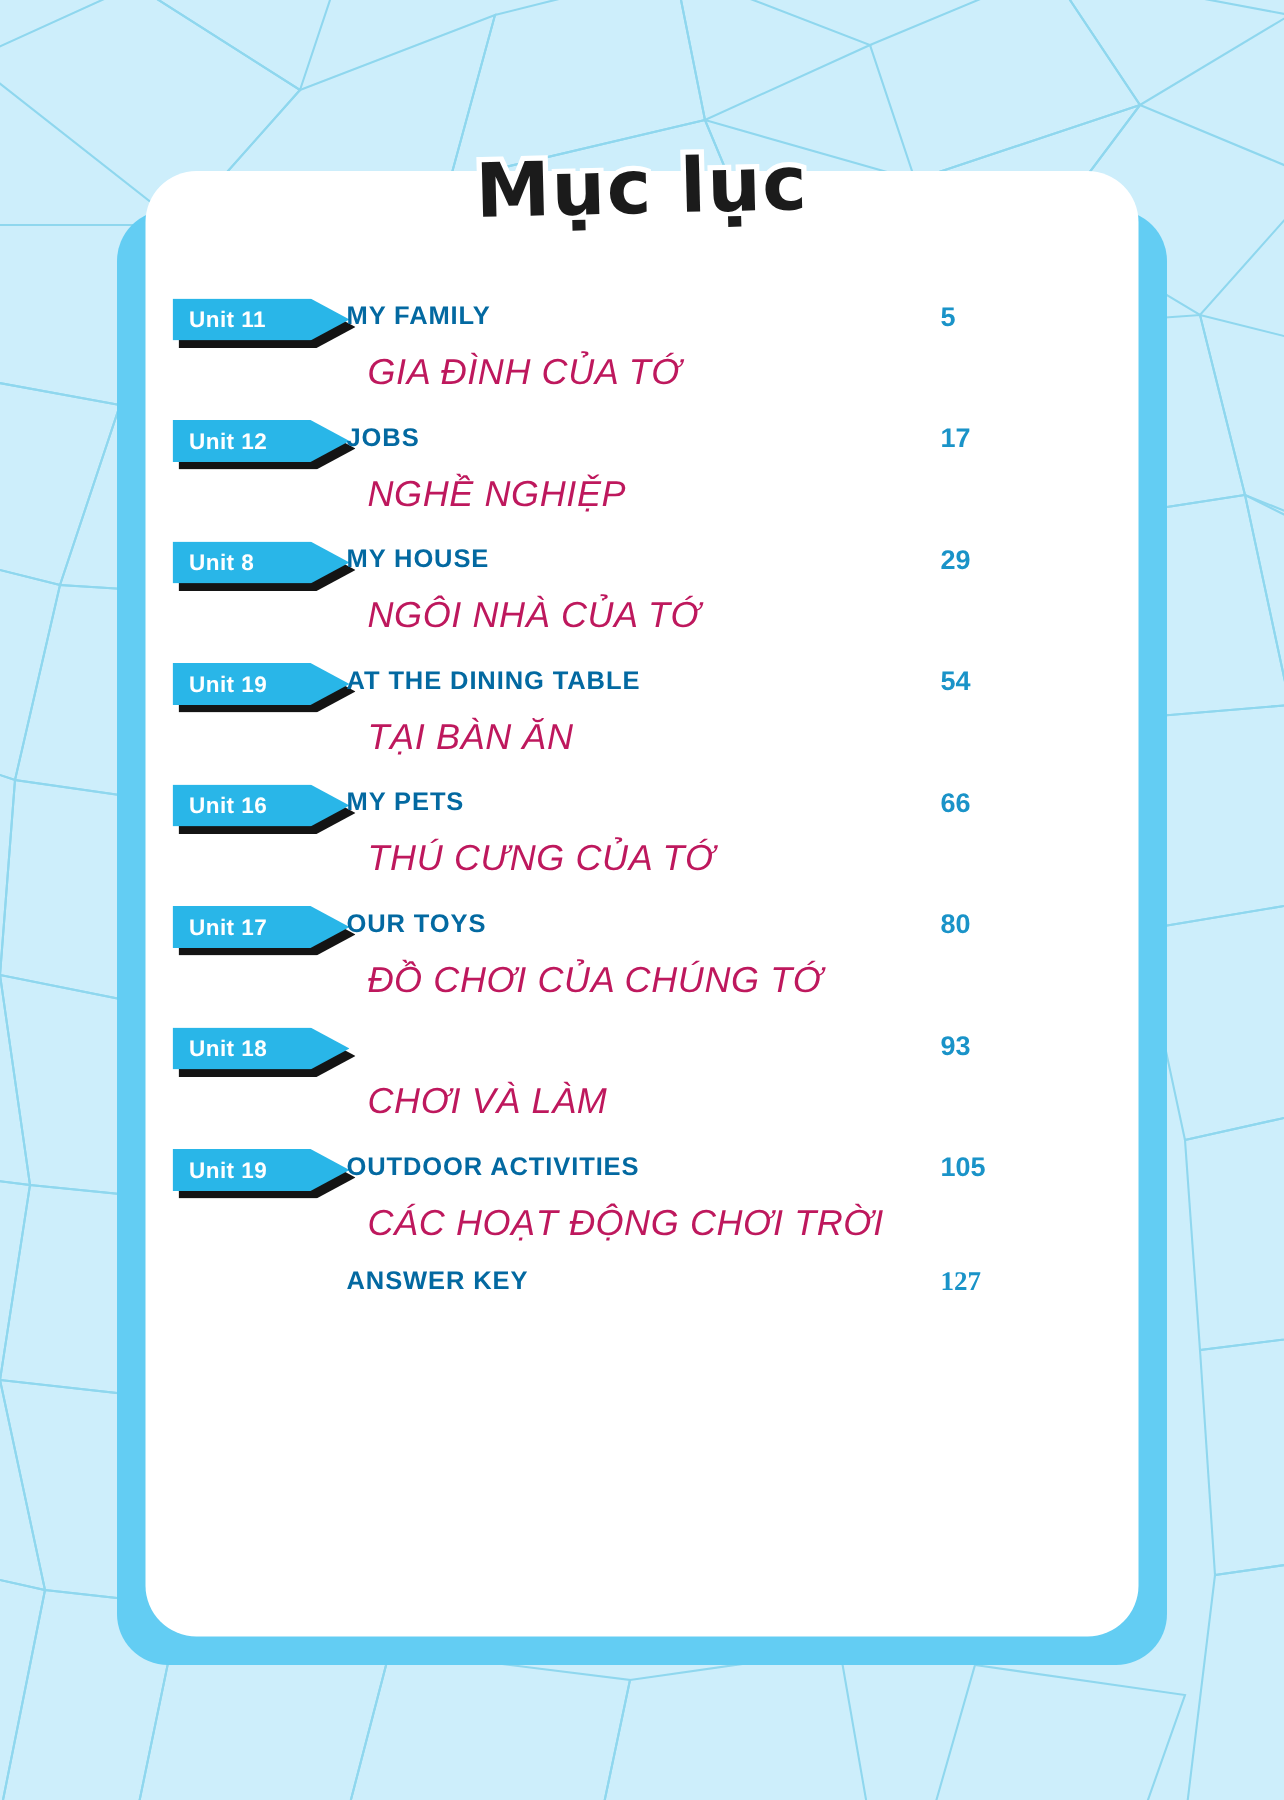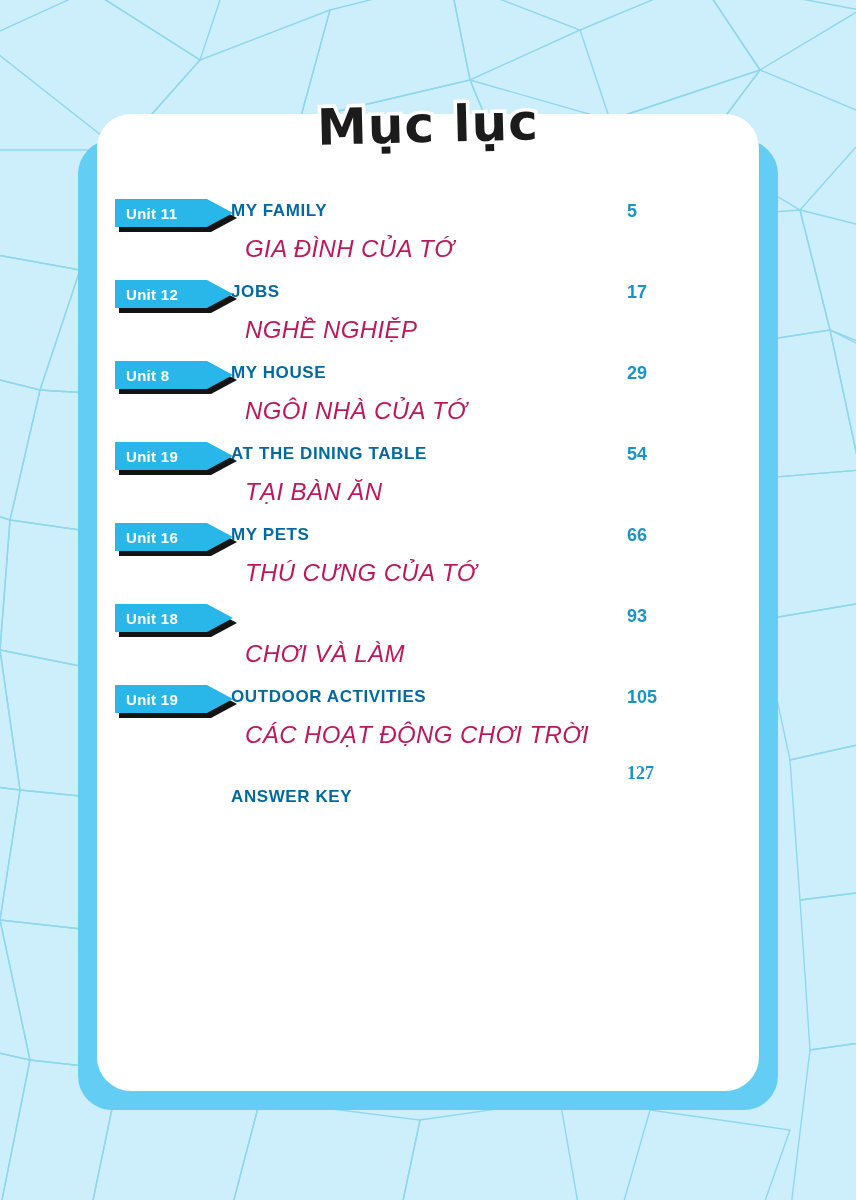--- a/index.html
+++ b/index.html
@@ -135,21 +135,21 @@
     position: absolute;
     left: 530px;
     top: 11px;
     width: 60px;
     text-align: left;
     font-size: 18px;
     font-weight: bold;
     color: #1a93c8;
   }
 
-  .row.last .en { top: 6px; margin-top: 24px; }
+  .row.last .en { top: 6px; }
   .row.last .page { top: 6px; font-family: Liberation Serif, serif; }
 </style>
 </head>
 <body>
 
 <svg id="bg-pattern" width="856" height="1200" viewBox="0 0 856 1200" aria-hidden="true">
   <rect x="0" y="0" width="856" height="1200" fill="#cdeefb"></rect>
   <g stroke="#8cd6ee" stroke-width="1.4" fill="none" opacity="0.95">
     <path d="M-20 40 L90 -10 L200 60 L120 150 Z"></path>
     <path d="M90 -10 L230 -30 L200 60 Z"></path>
@@ -248,20 +248,29 @@
   <div class="row">
     <div class="tag-wrap">
       <div class="tag-shadow"></div>
       <div class="tag">Unit 16</div>
     </div>
     <div class="en">MY PETS</div>
     <div class="vi">THÚ CƯNG CỦA TỚ</div>
     <div class="page">66</div>
   </div>
 
+  <div class="row">
+    <div class="tag-wrap">
+      <div class="tag-shadow"></div>
+      <div class="tag">Unit 17</div>
+    </div>
+    <div class="en">OUR TOYS</div>
+    <div class="vi">ĐỒ CHƠI CỦA CHÚNG TỚ</div>
+    <div class="page">80</div>
+  </div>
 
   <div class="row">
     <div class="tag-wrap">
       <div class="tag-shadow"></div>
       <div class="tag">Unit 18</div>
     </div>
     <div class="vi">CHƠI VÀ LÀM</div>
     <div class="page">93</div>
   </div>
 

